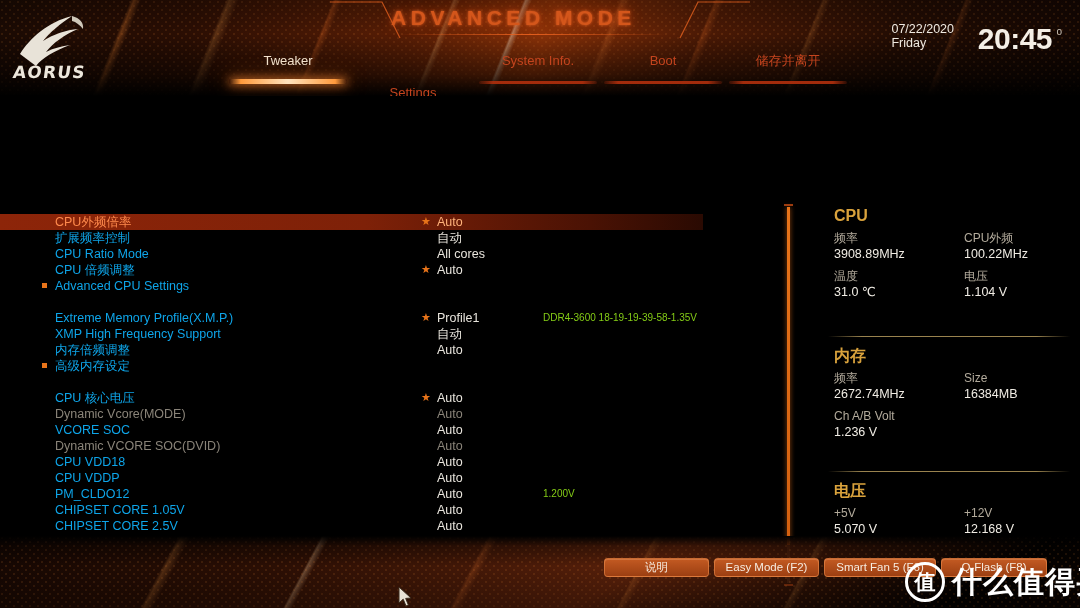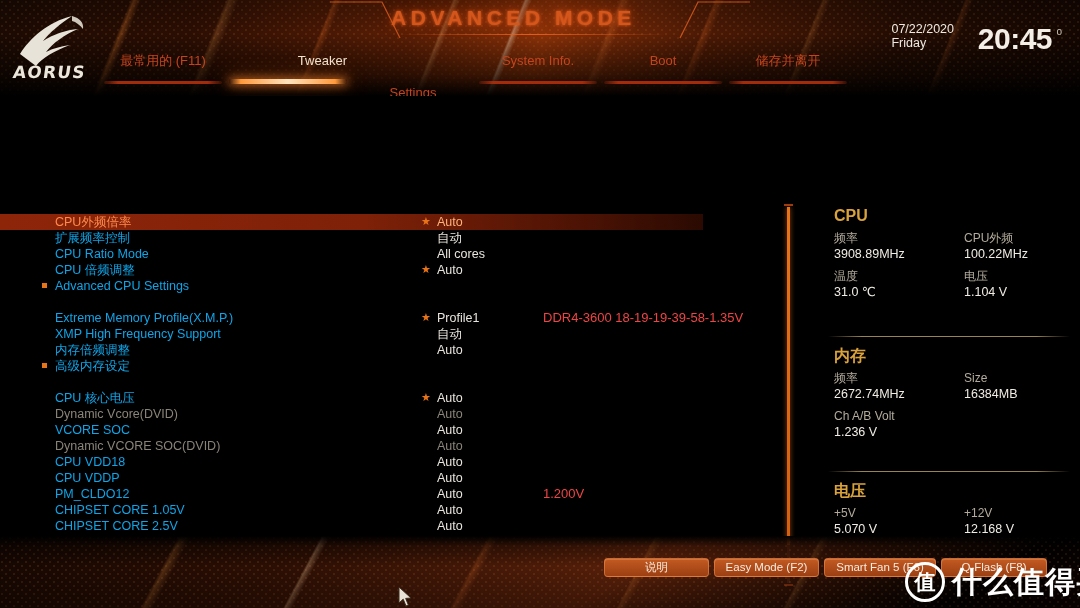--- a/index.html
+++ b/index.html
@@ -97,22 +97,22 @@
     position:absolute; left:55px; top:0; font-size:12.5px; line-height:16px;
     color:#0ea5e9; white-space:nowrap;
   }
   .row.dim .label{ color:#8a8479; }
   .row .value{
     position:absolute; left:437px; top:0; font-size:12.5px; line-height:16px;
     color:#e9e5dd; white-space:nowrap;
   }
   .row.dim .value{ color:#8a8479; }
   .row .value2{
-    position:absolute; left:543px; top:0; font-size:13px; line-height:16px;
-    color:#ef4444; white-space:nowrap;
+    position:absolute; left:543px; top:0; font-size:10px; line-height:16px;
+    color:#84cc16; white-space:nowrap;
   }
   .row .star{
     position:absolute; left:421px; top:2px; width:10px; height:10px;
     color:#e8741a; font-size:11px; line-height:10px;
   }
   .row .bullet{
     position:absolute; left:42px; top:5px; width:5px; height:5px; background:#e8741a;
   }
   .row.selected{
     background:linear-gradient(90deg,#8d2509 0%, #7e2108 52%, #4a1204 84%, #2a0a02 100%);
@@ -230,25 +230,21 @@
   <div class="clock">
     <div class="dt">
       <div>07/22/2020</div>
       <div>Friday</div>
     </div>
     <div class="time">20:45</div>
     <div class="deg">o</div>
   </div>
 
   <div class="nav" id="nav">
-      <div class="navitem" style="left: 104px; width: 118px;">
-        <div class="lbl">最常用的 (F11)</div>
-        <div class="bar"></div>
-      </div>
-      <div class="navitem active" style="left: 229px; width: 118px; text-align: right;">
+      <div class="navitem active" style="left: 229px; width: 118px;">
         <div class="lbl">Tweaker</div>
         <div class="bar"></div>
       </div>
       <div class="navitem" style="left: 354px; width: 118px; margin-top: 32px;">
         <div class="lbl">Settings</div>
         <div class="bar"></div>
       </div>
       <div class="navitem" style="left: 604px; width: 118px;">
         <div class="lbl">Boot</div>
         <div class="bar"></div>
@@ -306,21 +302,21 @@
       <div class="row" style="top: 144px;">
         <span class="bullet"></span>
         <span class="label">高级内存设定</span>
       </div>
       <div class="row" style="top: 176px;">
         <span class="star">★</span>
         <span class="label">CPU 核心电压</span>
         <span class="value">Auto</span>
       </div>
       <div class="row dim" style="top: 192px;">
-        <span class="label">Dynamic Vcore(DVID)</span>
+        <span class="label">Dynamic Vcore(MODE)</span>
         <span class="value">Auto</span>
       </div>
       <div class="row" style="top: 208px;">
         <span class="label">VCORE SOC</span>
         <span class="value">Auto</span>
       </div>
       <div class="row dim" style="top: 224px;">
         <span class="label">Dynamic VCORE SOC(DVID)</span>
         <span class="value">Auto</span>
       </div>

